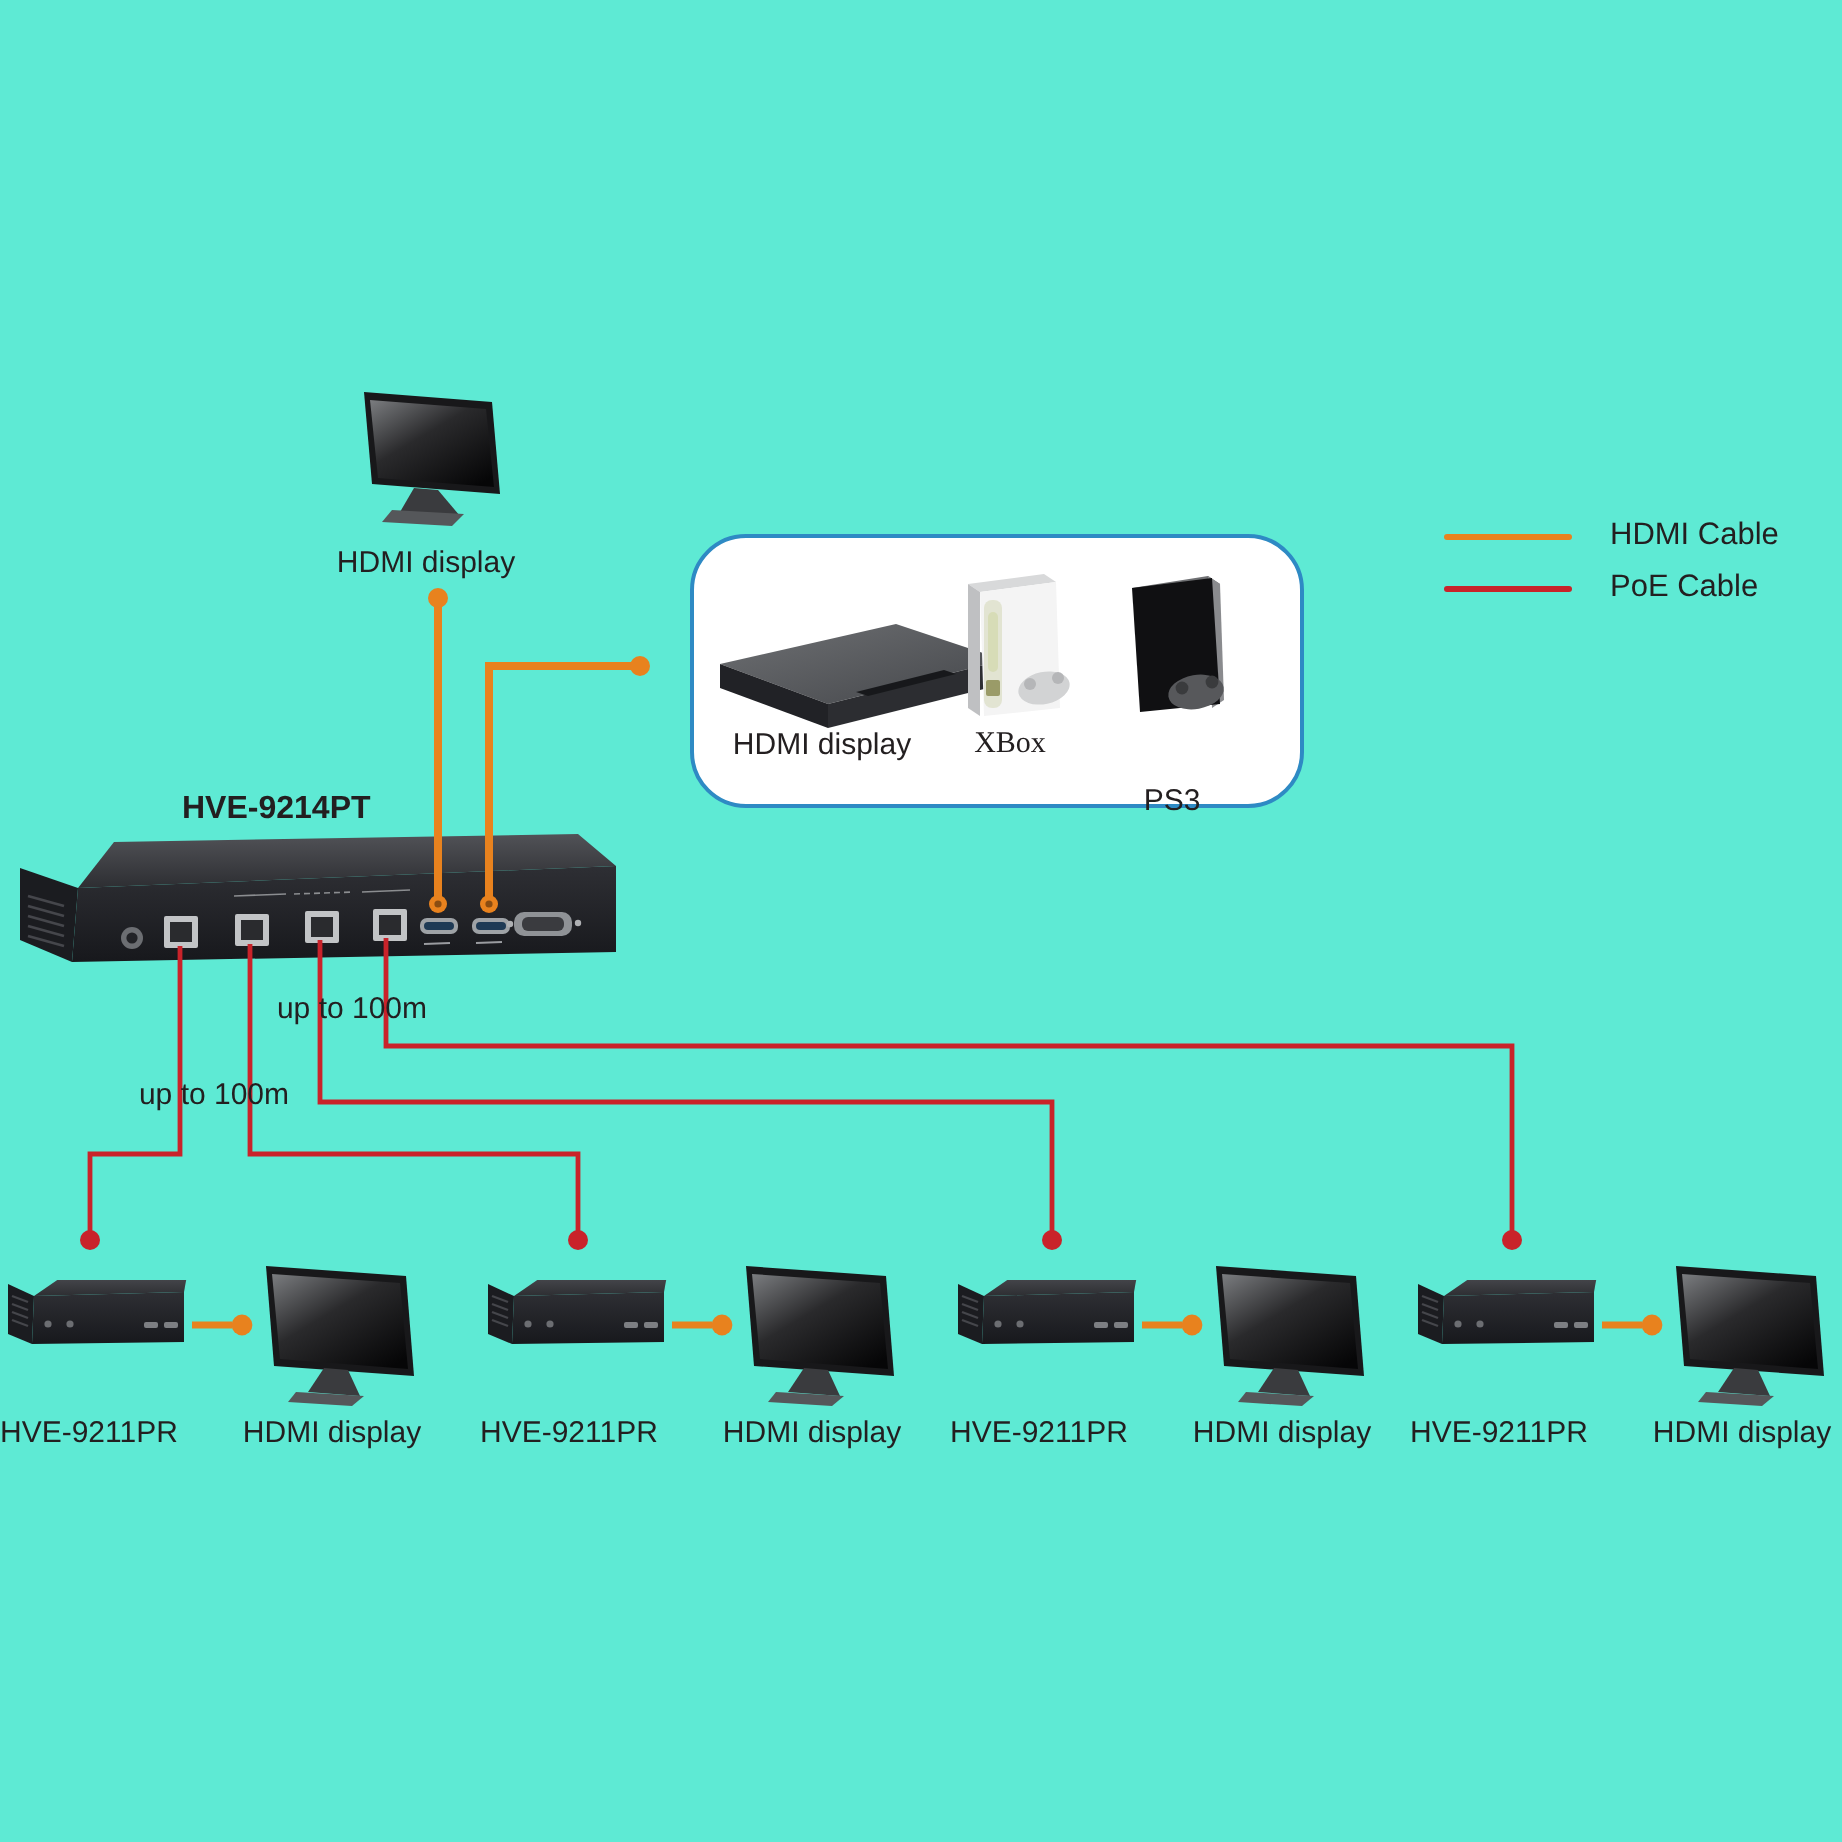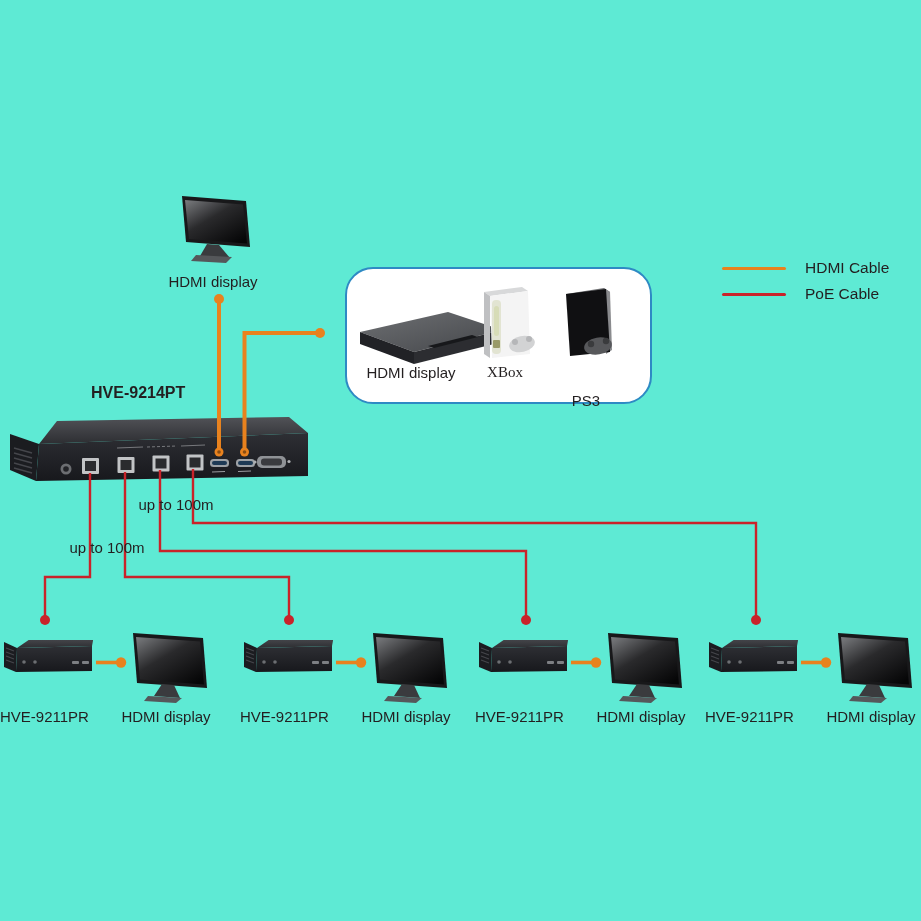--- a/index.html
+++ b/index.html
@@ -93,21 +93,21 @@
   </svg>
   <div class="lbl" style="left:361px;top:364px;width:100px;">HDMI display</div>
   <div class="lbl" style="left:455px;top:364px;width:100px;font-family:Liberation Serif, serif;">XBox</div>
   <div class="lbl" style="left:536px;top:364px;width:100px;margin-top:28px;">PS3</div>
 
   <div class="legend-line" style="left:722px;top:267px;width:64px;background:#e8821e;"></div>
   <div class="legend-label" style="left:793px;top:259px;">HDMI Cable</div>
   <div class="legend-line" style="left:722px;top:293px;width:64px;background:#c9232a;"></div>
   <div class="legend-label" style="left:793px;top:285px;">PoE Cable</div>
 
-  <div class="lbl bold" style="left:91px;top:384px;">HVE-9214PT</div>
+  <div class="lbl bold" style="left:91px;top:396px;">HVE-9214PT</div>
 
   <svg class="layer" style="left:5px;top:410px;" width="312" height="78" viewBox="0 0 312 78">
     <g>
       <polygon points="34,34 52,11 284,7 303,23" fill="url(#topGrad)"></polygon>
       <polygon points="34,34 303,23 303,66 31,71" fill="url(#frontGrad)"></polygon>
       <polygon points="5,24 34,34 31,71 5,60" fill="#1b1c20"></polygon>
 
       <g stroke="#45464b" stroke-width="1.4">
         <line x1="9" y1="38" x2="27" y2="43"></line>
           <line x1="9" y1="43" x2="27" y2="48"></line>

